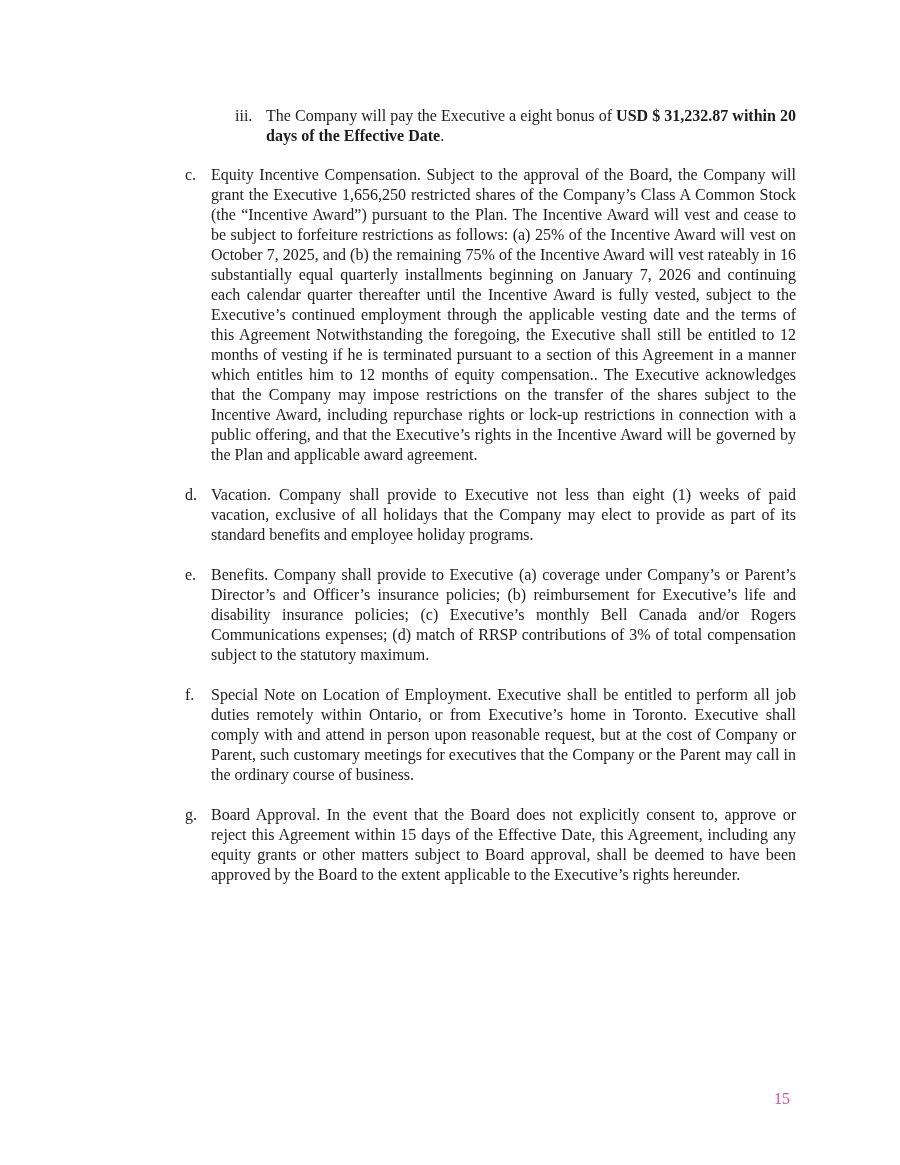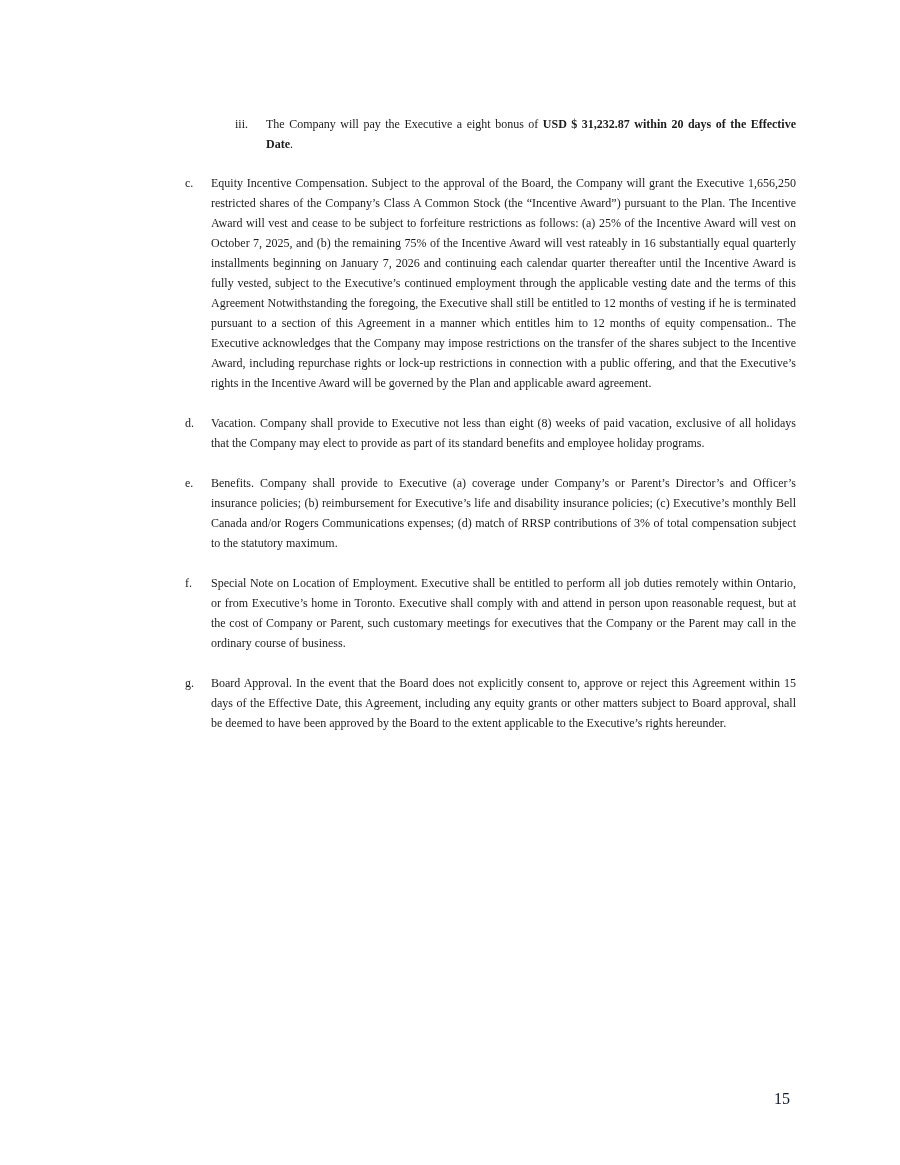--- a/index.html
+++ b/index.html
@@ -14,24 +14,23 @@
     overflow: hidden;
   }
   .content {
     position: absolute;
     left: 185px;
     top: 106px;
     width: 611px;
   }
   .item {
     display: flex;
-    font-size: 12px;
+    font-size: 16px;
     line-height: 20px;
     margin-bottom: 20px;
-    margin-top: 8px;
   }
   .item .marker {
     flex: 0 0 26px;
     text-align: left;
   }
   .item .text {
     flex: 1;
     text-align: justify;
   }
   .item.roman {
@@ -40,42 +39,42 @@
   }
   .item.roman .marker {
     flex: 0 0 31px;
   }
   .bold { font-weight: bold; }
   .page-number {
     position: absolute;
     right: 110px;
     top: 1090px;
     font-size: 16px;
-    color: #0f172a;
+    color: #ec4899;
   }
 </style>
 </head>
 <body>
 
 <div class="page">
   <div class="content">
 
     <div class="item roman">
       <span class="marker">iii.</span>
       <div class="text"><span>The Company will pay the Executive a eight bonus of </span><span class="bold">USD $ 31,232.87 within 20 days of the Effective Date</span><span>.</span></div>
     </div>
 
     <div class="item">
       <span class="marker">c.</span>
       <div class="text">Equity Incentive Compensation. Subject to the approval of the Board, the Company will grant the Executive 1,656,250 restricted shares of the Company’s Class A Common Stock (the “Incentive Award”) pursuant to the Plan. The Incentive Award will vest and cease to be subject to forfeiture restrictions as follows: (a) 25% of the Incentive Award will vest on October 7, 2025, and (b) the remaining 75% of the Incentive Award will vest rateably in 16 substantially equal quarterly installments beginning on January 7, 2026 and continuing each calendar quarter thereafter until the Incentive Award is fully vested, subject to the Executive’s continued employment through the applicable vesting date and the terms of this Agreement Notwithstanding the foregoing, the Executive shall still be entitled to 12 months of vesting if he is terminated pursuant to a section of this Agreement in a manner which entitles him to 12 months of equity compensation.. The Executive acknowledges that the Company may impose restrictions on the transfer of the shares subject to the Incentive Award, including repurchase rights or lock-up restrictions in connection with a public offering, and that the Executive’s rights in the Incentive Award will be governed by the Plan and applicable award agreement.</div>
     </div>
 
     <div class="item">
       <span class="marker">d.</span>
-      <div class="text">Vacation.  Company shall provide to Executive not less than eight (8) weeks of paid vacation, exclusive of all holidays that the Company may elect to provide as part of its standard benefits and employee holiday programs.</div>
+      <div class="text">Vacation.  Company shall provide to Executive not less than eight (1) weeks of paid vacation, exclusive of all holidays that the Company may elect to provide as part of its standard benefits and employee holiday programs.</div>
     </div>
 
     <div class="item">
       <span class="marker">e.</span>
       <div class="text">Benefits.  Company shall provide to Executive (a) coverage under Company’s or Parent’s Director’s and Officer’s insurance policies; (b) reimbursement for Executive’s life and disability insurance policies; (c) Executive’s monthly Bell Canada and/or Rogers Communications expenses; (d) match of RRSP contributions of 3% of total compensation subject to the statutory maximum.</div>
     </div>
 
     <div class="item">
       <span class="marker">f.</span>
       <div class="text">Special Note on Location of Employment.  Executive shall be entitled to perform all job duties remotely within Ontario, or from Executive’s home in Toronto.  Executive shall comply with and attend in person upon reasonable request, but at the cost of Company or Parent, such customary meetings for executives that the Company or the Parent may call in the ordinary course of business.</div>

